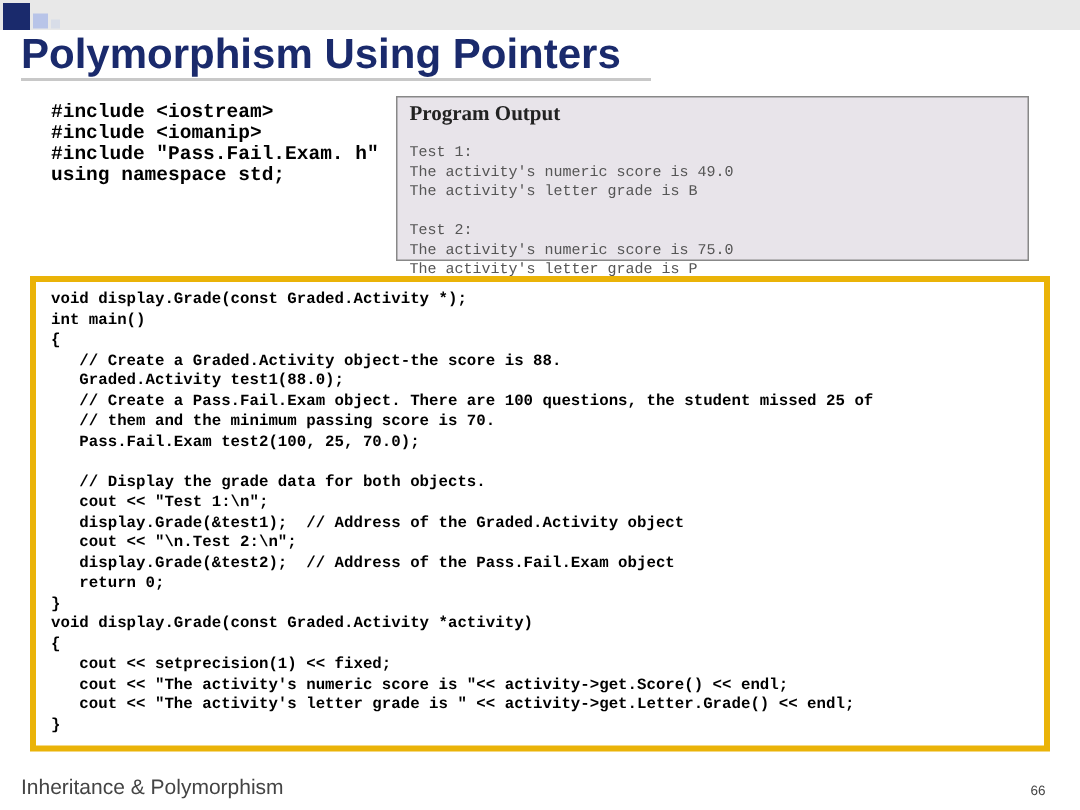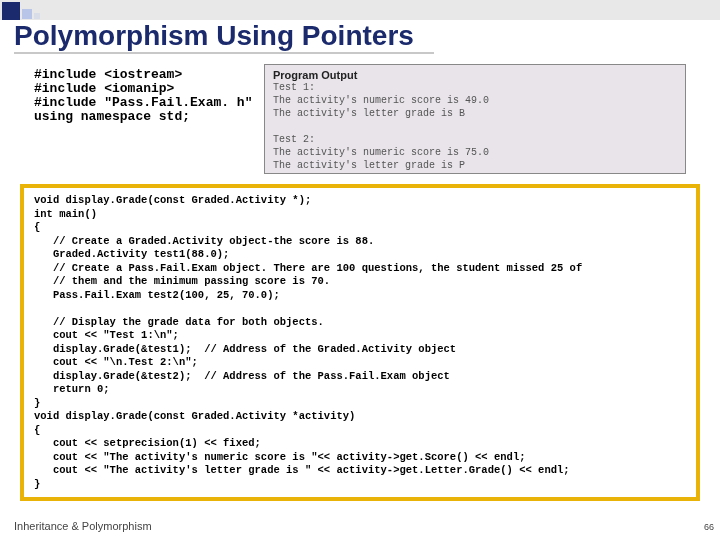--- a/index.html
+++ b/index.html
@@ -51,25 +51,25 @@
     position: absolute;
     left: 230px;
     right: 0;
     top: 0;
     height: 110px;
     background: #e8e4ea;
     border: 1px solid #888;
     padding: 4px 8px;
   }
   .outputhdr {
-    font-family: Liberation Sans, sans-serif;
+    font-family: Liberation Serif, serif;
     font-weight: bold;
-    font-size: 11px;
+    font-size: 14px;
     color: #222;
-    margin-bottom: 0;
+    margin-bottom: 11px;
   }
   .outputtxt {
     font-family: "Courier New", monospace;
     font-size: 10px;
     color: #555;
     line-height: 13px;
     white-space: pre;
   }
   .codebox {
     position: absolute;
@@ -81,26 +81,26 @@
     font-family: "Courier New", monospace;
     font-weight: bold;
     font-size: 10.5px;
     line-height: 13.5px;
     white-space: pre;
   }
   .footer-left {
     position: absolute;
     left: 14px;
     bottom: 8px;
-    font-size: 11px;
+    font-size: 14px;
     color: #444;
   }
   .footer-right {
     position: absolute;
-    right: 6px;
+    right: 23px;
     bottom: 8px;
     font-size: 9px;
     color: #444;
   }
 </style>
 </head>
 <body>
 
 
 

